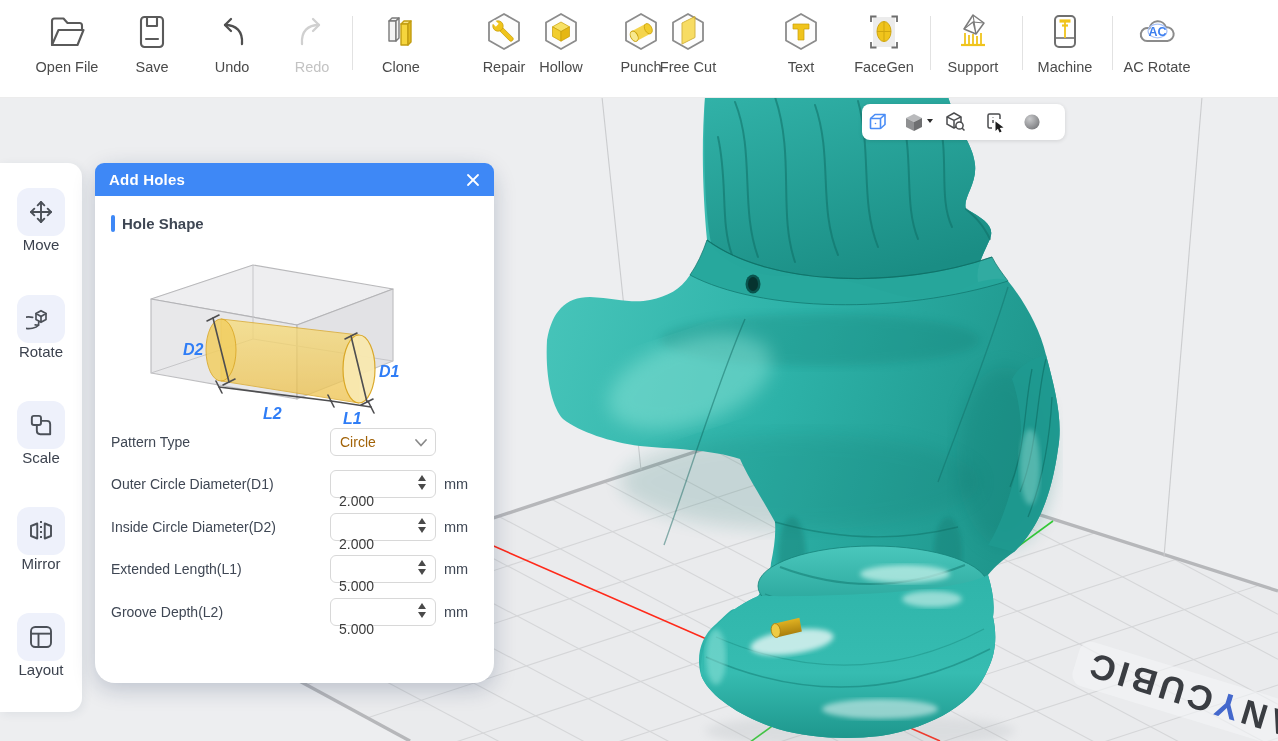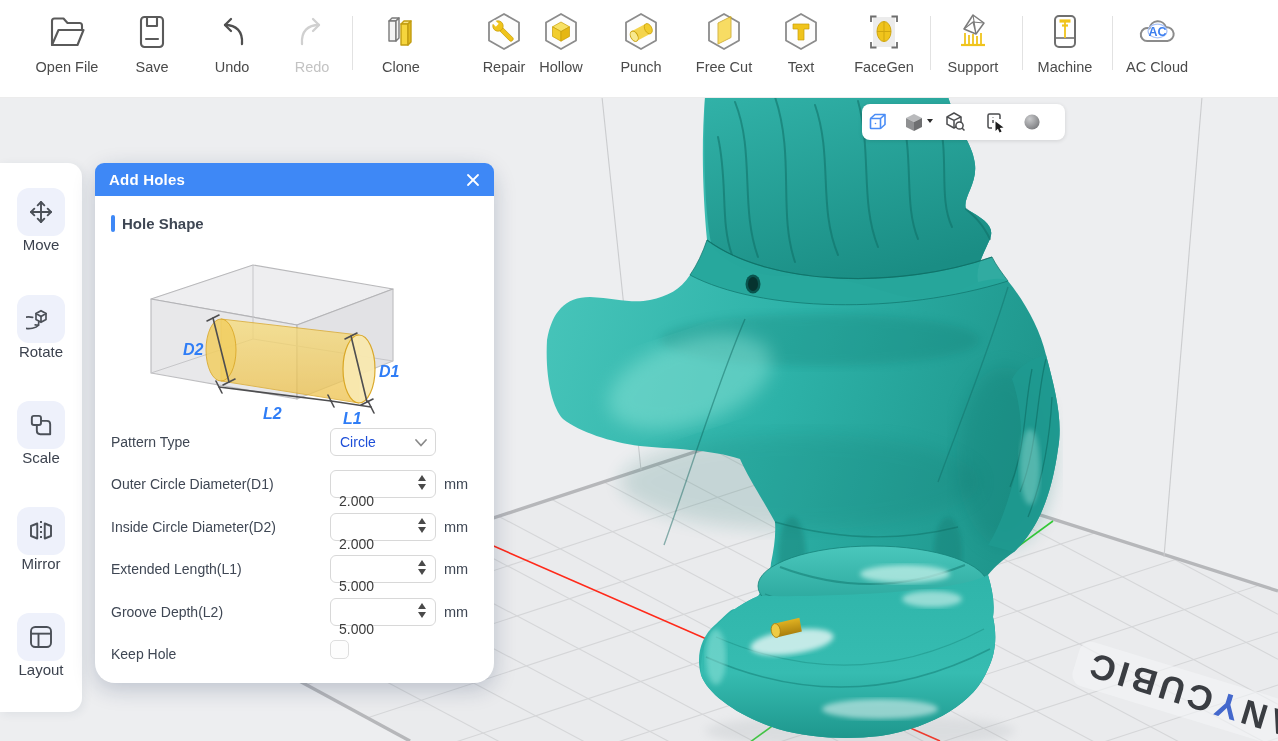--- a/index.html
+++ b/index.html
@@ -38,21 +38,21 @@
   #diagram{position:absolute;left:26px;top:84px;}
   .drow{position:absolute;left:16px;width:370px;height:28px;display:flex;align-items:center;}
   .rlabel{font-size:14px;color:#3f4754;}
   .ctrl{position:absolute;left:219px;width:106px;height:28px;}
   .numbox,.selbox{box-sizing:border-box;width:106px;height:28px;border:1px solid #d8d8d8;border-radius:6px;background:#fff;position:relative;}
   .numbox input{position:absolute;left:8px;top:0;width:70px;height:26px;border:none;outline:none;font-family:"Liberation Sans",sans-serif;font-size:14px;color:#3c3c3c;background:transparent;padding:0;margin-top:17px;}
   .spin{position:absolute;right:7px;top:4px;width:10px;height:20px;cursor:pointer;}
   .spin .up{width:0;height:0;border-left:4.5px solid transparent;border-right:4.5px solid transparent;border-bottom:6px solid #4a4a4a;margin-bottom:3px;}
   .spin .dn{width:0;height:0;border-left:4.5px solid transparent;border-right:4.5px solid transparent;border-top:6px solid #4a4a4a;}
   .selbox{cursor:pointer;}
-  .selbox .val{position:absolute;left:9px;top:5px;font-size:14px;color:#1d4ed8;}
+  .selbox .val{position:absolute;left:9px;top:5px;font-size:14px;color:#a16207;}
   .selbox svg{position:absolute;right:8px;top:10px;}
   .unit{position:absolute;left:333px;font-size:14.5px;color:#3f4754;}
   .checkbox{box-sizing:border-box;width:19px;height:19px;border:1.5px solid #dedede;border-radius:5px;background:#fdfdfd;cursor:pointer;}
 </style>
 </head>
 <body>
 
 <div id="app">
 
   <div id="viewport">
@@ -357,21 +357,21 @@
         <polygon points="22,4 37,12.5 37,30.5 22,39 7,30.5 7,12.5" fill="#fdfdfd" stroke="#8c8c8c" stroke-width="1.8" stroke-linejoin="round"></polygon>
         <g transform="rotate(-28 22 22)">
           <rect x="14" y="17" width="16" height="11" fill="#f2cd2e" opacity="0.85"></rect>
           <ellipse cx="30" cy="22.5" rx="3.5" ry="5.5" fill="#f2cd2e" stroke="#c79e08" stroke-width="0.7"></ellipse>
           <ellipse cx="14" cy="22.5" rx="3.5" ry="5.5" fill="#f8e98f" stroke="#c79e08" stroke-width="0.9"></ellipse>
         </g>
       </svg>
       <span class="tlabel">Punch</span>
     </div>
 
-    <div class="tbtn" style="left:684px;">
+    <div class="tbtn" style="left:648px;">
       <svg class="ticon" viewBox="0 0 44 44">
         <polygon points="22,4 37,12.5 37,30.5 22,39 7,30.5 7,12.5" fill="#fdfdfd" stroke="#8c8c8c" stroke-width="1.8" stroke-linejoin="round"></polygon>
         <polygon points="16,34 16,13 29,6.5 29,27.5" fill="#f6d53d" opacity="0.8" stroke="#cba317" stroke-width="1"></polygon>
       </svg>
       <span class="tlabel">Free Cut</span>
     </div>
 
     <div class="tbtn" style="left:761px;">
       <svg class="ticon" viewBox="0 0 44 44">
         <polygon points="22,4 37,12.5 37,30.5 22,39 7,30.5 7,12.5" fill="#fdfdfd" stroke="#8c8c8c" stroke-width="1.8" stroke-linejoin="round"></polygon>
@@ -424,21 +424,21 @@
     </div>
 
     <div class="tdiv" style="left:1112px;"></div>
 
     <div class="tbtn" style="left:1117px;">
       <svg class="ticon" viewBox="0 0 44 44">
         <path d="M12.5 31 a6.5,6.5 0 1 1 2,-12.6 a8.5,8.5 0 0 1 16.5,-1.2 a6.8,6.8 0 1 1 1.5,13.8 z" fill="#fff" stroke="#8b8b8b" stroke-width="2" stroke-linejoin="round"></path>
         <ellipse cx="22.5" cy="21" rx="9.5" ry="6.8" fill="none" stroke="#a9c3f8" stroke-width="1.3"></ellipse>
         <text x="22.5" y="25.5" text-anchor="middle" font-family="Liberation Sans, sans-serif" font-size="12.5" font-weight="bold" fill="#3d7ff0">AC</text>
       </svg>
-      <span class="tlabel">AC Cloud</span>
+      <span class="tlabel">AC Rotate</span>
     </div>
   </div>
 
   <div id="sidebar">
 
     <div class="sitem" style="top:25px;">
       <div class="stile">
         <svg width="30" height="30" viewBox="0 0 36 36" fill="none" stroke="#4b5058" stroke-width="2.3" stroke-linecap="round" stroke-linejoin="round">
           <path d="M18 6 V30 M6 18 H30"></path>
           <path d="M18 6 l-4 4 M18 6 l4 4 M18 30 l-4 -4 M18 30 l4 -4 M6 18 l4 -4 M6 18 l4 4 M30 18 l-4 -4 M30 18 l-4 4"></path>
@@ -611,21 +611,15 @@
         <input type="text" value="5.000" style="">
         <div class="spin">
               <div class="up"></div>
               <div class="dn"></div>
             </div>
       </div>
         </div>
       <span class="unit">mm</span>
     </div>
 
-    <div class="drow" style="top:477px;">
-      <span class="rlabel">Keep Hole</span>
-      <div class="ctrl" style="top:auto;">
-        <div class="checkbox"></div>
-      </div>
-    </div>
   </div>
 
 </div>
 
 </body></html>

